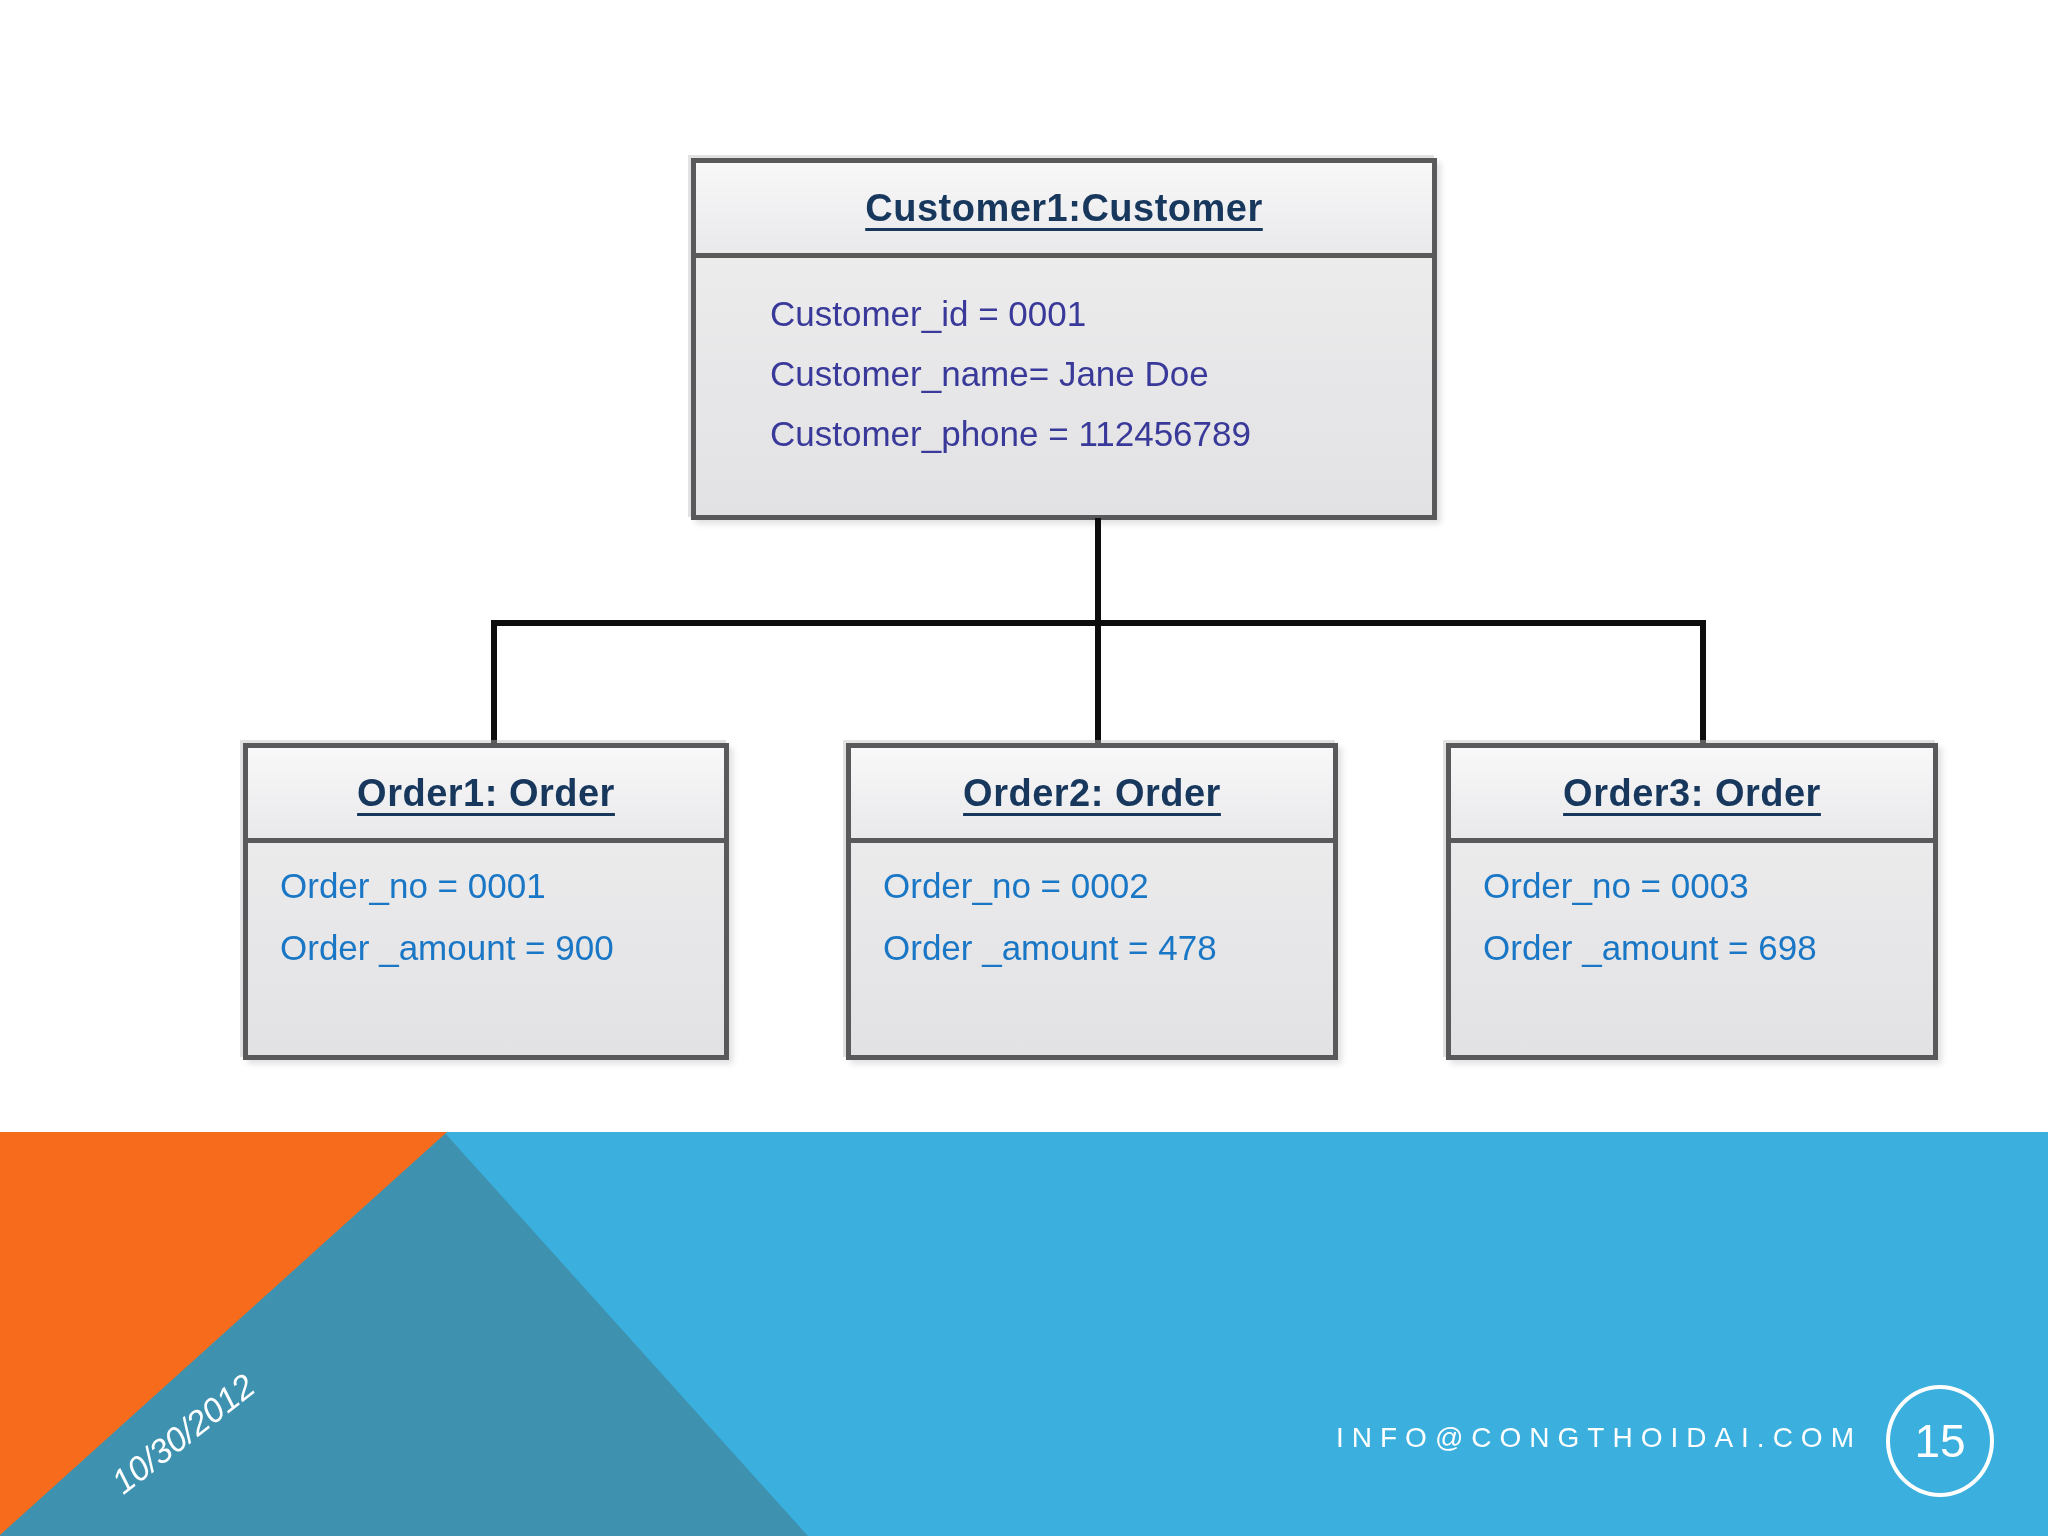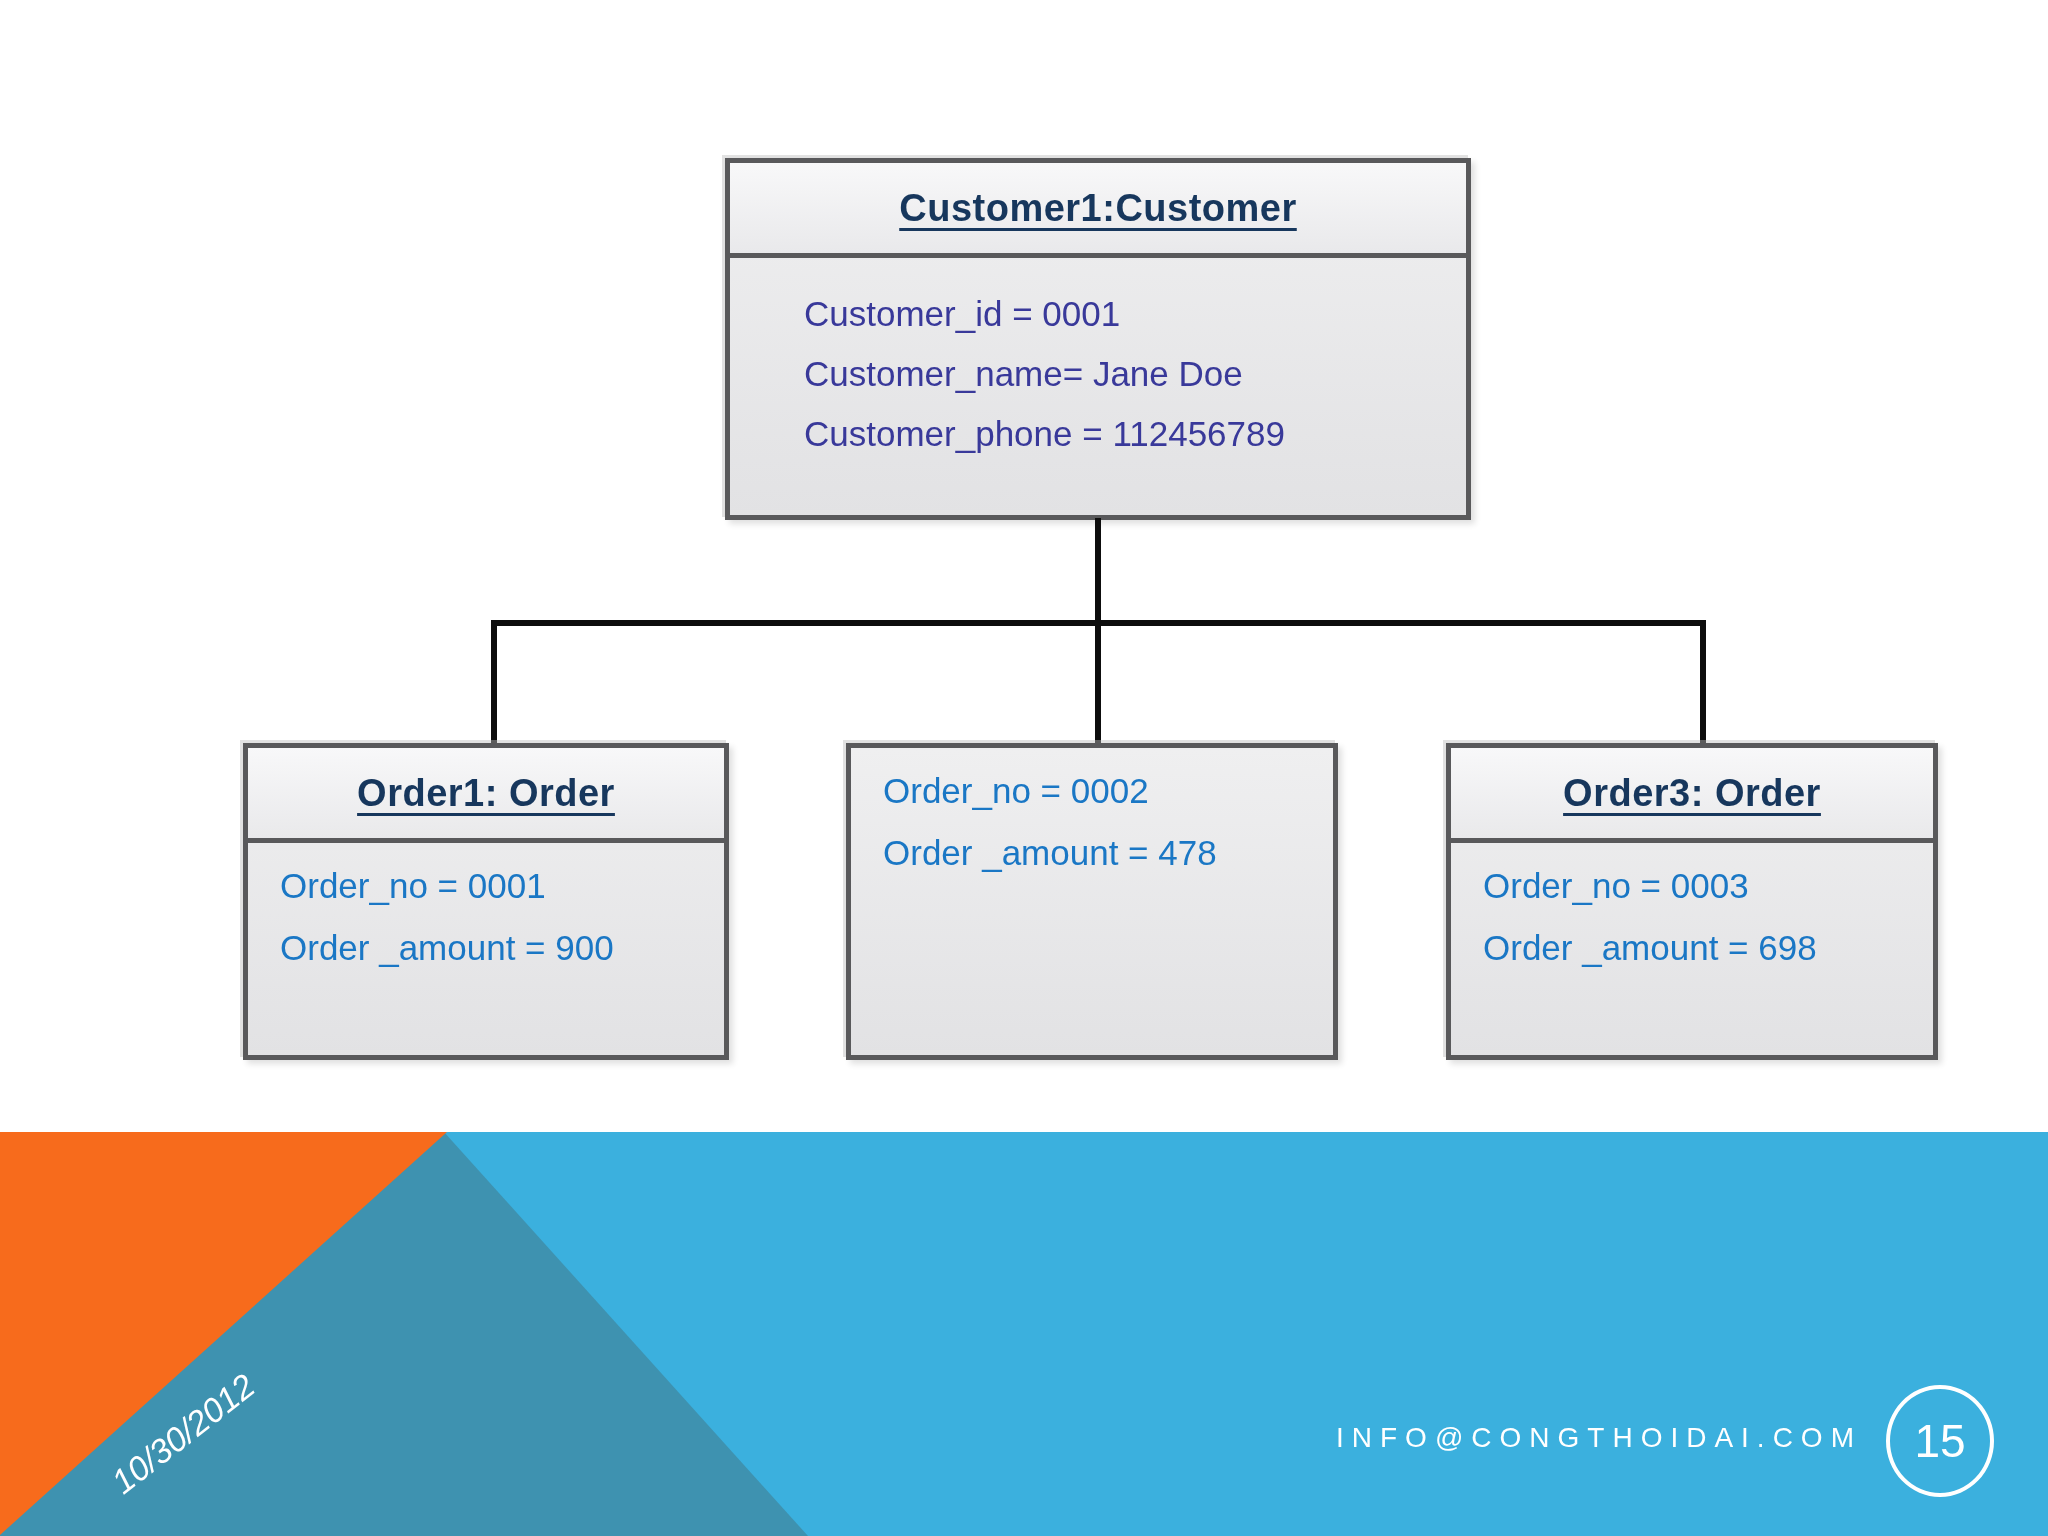--- a/index.html
+++ b/index.html
@@ -29,21 +29,21 @@
   .obj-title{
     font-size:38px;font-weight:bold;color:#17375d;
     text-decoration:underline;
     text-decoration-thickness:3px;
     text-underline-offset:7px;
     letter-spacing:.5px;
   }
   .obj-body{box-sizing:border-box;}
   .obj-field{white-space:pre;}
 
-  #customer-box{left:725px;top:158px;width:746px;height:362px;}
+  #customer-box{left:691px;top:158px;width:746px;height:362px;}
   #customer-box .obj-body{padding:26px 20px 0 38px;margin-left:36px;}
   #customer-box .obj-field{
     font-size:35px;color:#39399a;line-height:60px;
   }
 
   .order-box{top:743px;width:490px;height:317px;}
   #order1-box{left:243px;width:486px;}
   #order2-box{left:846px;width:492px;}
   #order3-box{left:1446px;width:492px;}
   .order-box .obj-body{padding:12px 14px 0 32px;}
@@ -120,20 +120,23 @@
     <div class="obj-header">
       <span class="obj-title">Order1: Order</span>
     </div>
     <div class="obj-body">
       <div class="obj-field">Order_no = 0001</div>
       <div class="obj-field">Order _amount = 900</div>
     </div>
   </div>
 
   <div class="obj-box order-box" id="order2-box">
+    <div class="obj-header">
+      <span class="obj-title">Order2: Order</span>
+    </div>
     <div class="obj-body">
       <div class="obj-field">Order_no = 0002</div>
       <div class="obj-field">Order _amount = 478</div>
     </div>
   </div>
 
   <div class="obj-box order-box" id="order3-box">
     <div class="obj-header">
       <span class="obj-title">Order3: Order</span>
     </div>

